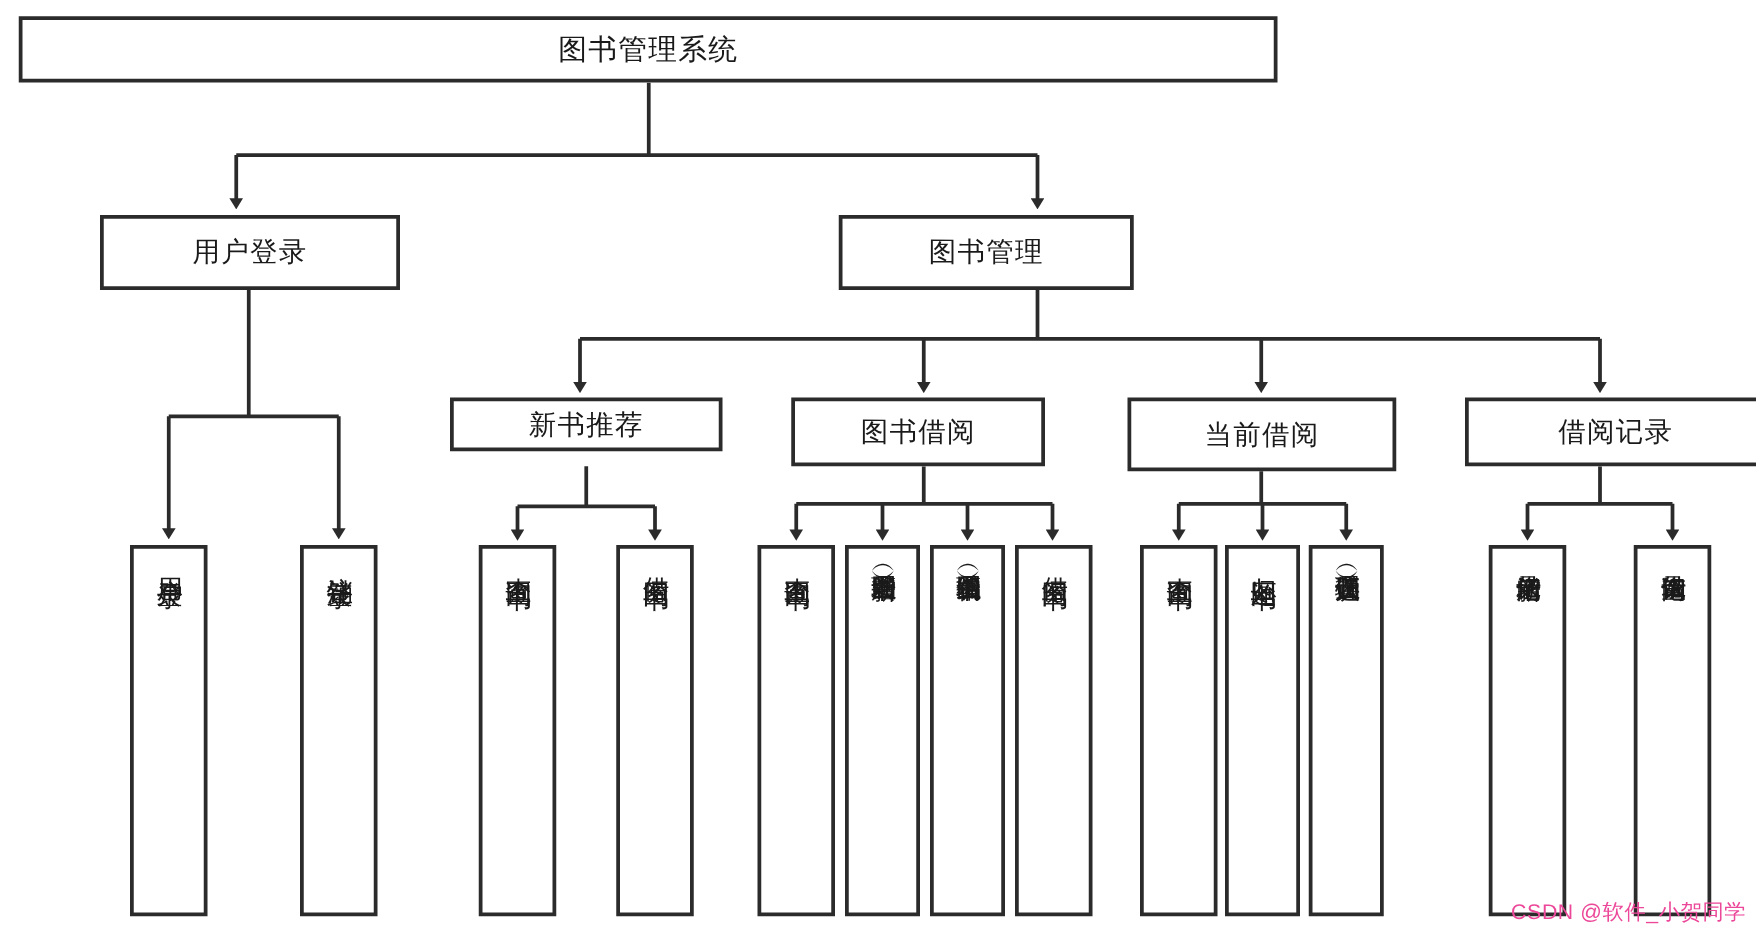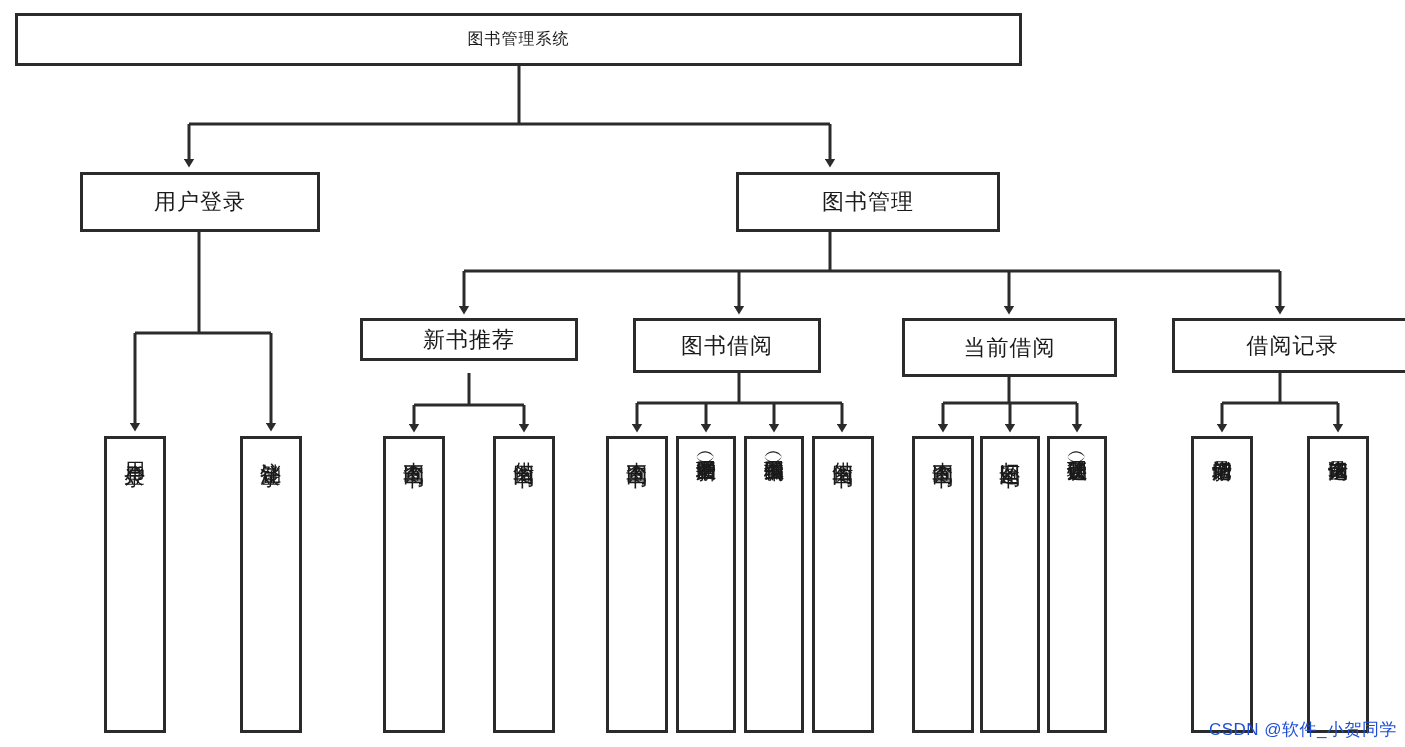--- a/index.html
+++ b/index.html
@@ -34,21 +34,21 @@
     align-items: center;
     justify-content: center;
     color: #1a1a1a;
   }
   .node-h {
     font-size: 22px;
     letter-spacing: 1px;
     white-space: nowrap;
   }
   .node-root .label {
-    font-size: 16px;
+    font-size: 23px;
     letter-spacing: 1px;
   }
   .node-v {
     border-width: 3px;
     align-items: flex-start;
     justify-content: center;
     padding-top: 6px;
   }
   .node-v .label {
     writing-mode: vertical-rl;
@@ -62,21 +62,21 @@
   .node-v.tall .label {
     font-size: 20px;
     letter-spacing: 0px;
     line-height: 1.25;
   }
   .watermark {
     position: absolute;
     right: 8px;
     bottom: 6px;
     font-size: 17px;
-    color: #1d4ed8;
+    color: #ec4899;
     letter-spacing: 0.5px;
     white-space: nowrap;
   }
 </style>
 </head>
 <body>
 
 <div id="canvas">
 
   <svg id="edges" viewBox="0 0 1405 747">
@@ -130,28 +130,28 @@
     </g>
   </svg>
 
   <div class="node node-h node-root" style="left:15px; top:13px; width:1007px; height:53px;">
     <span class="label">图书管理系统</span>
   </div>
 
   <div class="node node-h" style="left:80px; top:172px; width:240px; height:60px;">
     <span class="label">用户登录</span>
   </div>
-  <div class="node node-h" style="left:736px; top:172px; width:264px; height:60px;">
+  <div class="node node-h" style="left:671px; top:172px; width:236px; height:60px;">
     <span class="label">图书管理</span>
   </div>
 
   <div class="node node-h" style="left:360px; top:318px; width:218px; height:43px;">
     <span class="label">新书推荐</span>
   </div>
-  <div class="node node-h" style="left:633px; top:318px; width:188px; height:55px;">
+  <div class="node node-h" style="left:633px; top:318px; width:203px; height:55px;">
     <span class="label">图书借阅</span>
   </div>
   <div class="node node-h" style="left:902px; top:318px; width:215px; height:59px;">
     <span class="label">当前借阅</span>
   </div>
   <div class="node node-h" style="left:1172px; top:318px; width:241px; height:55px;">
     <span class="label">借阅记录</span>
   </div>
 
   <div class="node node-v" style="left:104px; top:436px; width:62px; height:297px;">

